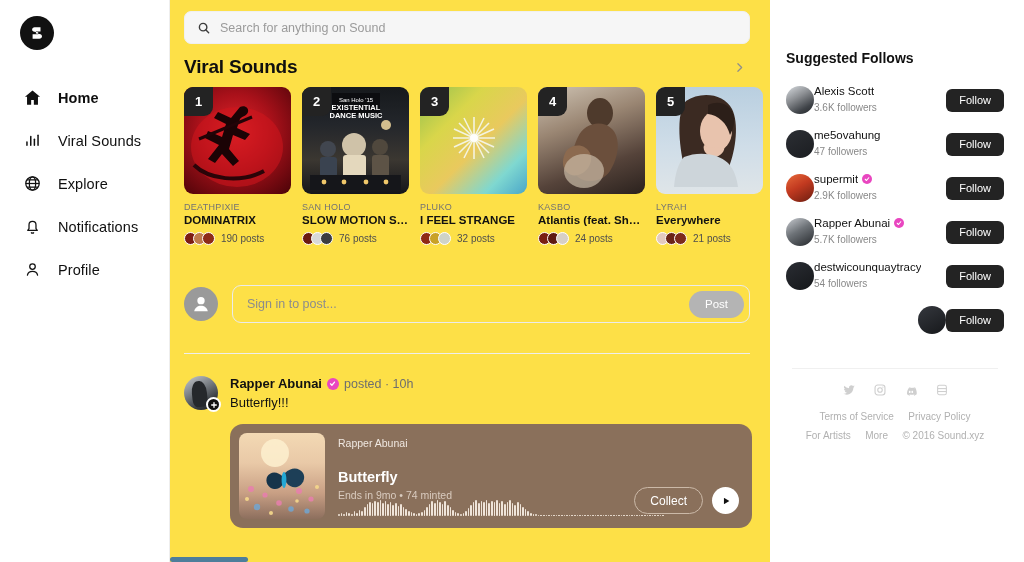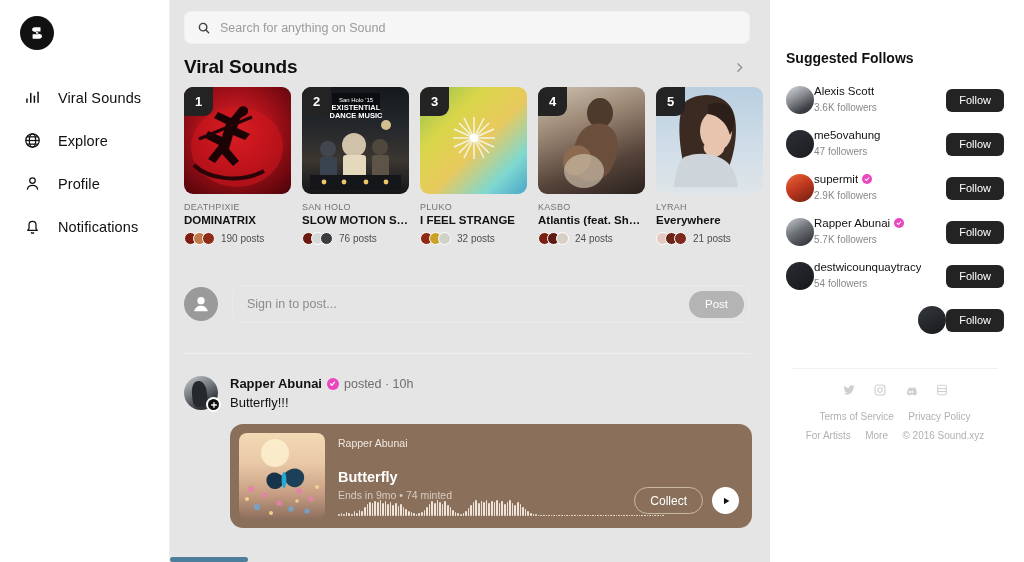--- a/index.html
+++ b/index.html
@@ -33,21 +33,21 @@
     height: 43px; padding-left: 22px; cursor: pointer;
   }
   .nav-ico { width: 20px; height: 20px; display:flex; align-items:center; justify-content:center; flex:0 0 20px; }
   .nav-ico svg { display:block; }
   .nav-label { font-size: 14.5px; color: #0f0f0f; letter-spacing: .1px; }
   .nav-item.active .nav-label { font-weight: bold; }
 
   
   .center {
     flex: 1 1 auto; height: 562px; position: relative;
-    background: #e5e5e5; overflow: hidden;
+    background: #fde047; overflow: hidden;
   }
   .topbar {
     display: flex; align-items: center; gap: 14px;
     padding: 11px 20px 9px 14px;
   }
   .searchwrap {
     flex: 1 1 auto; height: 33px;
     background: #f6f6f6; border: 1px solid #f0f0f0;
     border-radius: 7px; display: flex; align-items: center;
     padding: 0 12px; gap: 9px; max-width: 748px;
@@ -229,20 +229,28 @@
 <div class="app">
 
   <nav class="leftnav">
     <div class="logo">
       <svg width="20" height="20" viewBox="0 0 20 20" aria-hidden="true">
         <path d="M13.5 4.2 H7.6 C6.1 4.2 5.1 5.2 5.1 6.5 C5.1 7.8 6.0 8.6 7.5 8.8 L11.2 9.2 V11.2 L5.6 11.2 V15.8 H12.3 C13.9 15.8 15.0 14.7 15.0 13.3 C15.0 11.9 14.0 11.1 12.5 10.9 L8.9 10.5 V8.6 L13.5 8.6 Z" fill="#ffffff"></path>
       </svg>
     </div>
     <div class="nav-list">
 
+      <div class="nav-item active">
+        <span class="nav-ico">
+          <svg width="19" height="19" viewBox="0 0 24 24" fill="#111">
+              <path d="M12 3 2.5 11.2h2.6V21h5.2v-5.9h3.4V21h5.2v-9.8h2.6z"></path>
+            </svg>
+        </span>
+        <span class="nav-label">Home</span>
+      </div>
 
       <div class="nav-item">
         <span class="nav-ico">
           <svg width="19" height="19" viewBox="0 0 24 24" fill="none" stroke="#111" stroke-width="1.9" stroke-linecap="round">
             <line x1="5" y1="14" x2="5" y2="18"></line>
               <line x1="9.8" y1="7" x2="9.8" y2="18"></line>
             <line x1="14.4" y1="10.5" x2="14.4" y2="18"></line>
               <line x1="19" y1="5.5" x2="19" y2="18"></line>
           </svg>
         </span>
@@ -257,36 +265,36 @@
             <line x1="3.5" y1="12" x2="20.5" y2="12"></line>
               <line x1="4.8" y1="7.4" x2="19.2" y2="7.4"></line>
             <line x1="4.8" y1="16.6" x2="19.2" y2="16.6"></line>
           </svg>
         </span>
         <span class="nav-label">Explore</span>
       </div>
 
       <div class="nav-item">
         <span class="nav-ico">
+          <svg width="19" height="19" viewBox="0 0 24 24" fill="none" stroke="#111" stroke-width="1.6" stroke-linejoin="round">
+            <path d="M6 17h12l-1.6-2.4V10a4.4 4.4 0 0 0-8.8 0v4.6z"></path>
+            <path d="M10.3 19.4a1.9 1.9 0 0 0 3.4 0"></path>
+          </svg>
+        </span>
+        <span class="nav-label">Notifications</span>
+      </div>
+
+      <div class="nav-item">
+        <span class="nav-ico">
           <svg width="19" height="19" viewBox="0 0 24 24" fill="none" stroke="#111" stroke-width="1.6" stroke-linecap="round">
             <circle cx="12" cy="8.3" r="3.5"></circle>
               <path d="M5.6 19c.7-3.1 3.3-4.7 6.4-4.7s5.7 1.6 6.4 4.7"></path>
           </svg>
         </span>
         <span class="nav-label">Profile</span>
-      </div>
-
-      <div class="nav-item">
-        <span class="nav-ico">
-          <svg width="19" height="19" viewBox="0 0 24 24" fill="none" stroke="#111" stroke-width="1.6" stroke-linejoin="round">
-            <path d="M6 17h12l-1.6-2.4V10a4.4 4.4 0 0 0-8.8 0v4.6z"></path>
-            <path d="M10.3 19.4a1.9 1.9 0 0 0 3.4 0"></path>
-          </svg>
-        </span>
-        <span class="nav-label">Notifications</span>
       </div>
 
     </div>
   </nav>
 
   <main class="center">
 
     <div class="topbar">
       <div class="searchwrap">
         <span class="search-ico">

